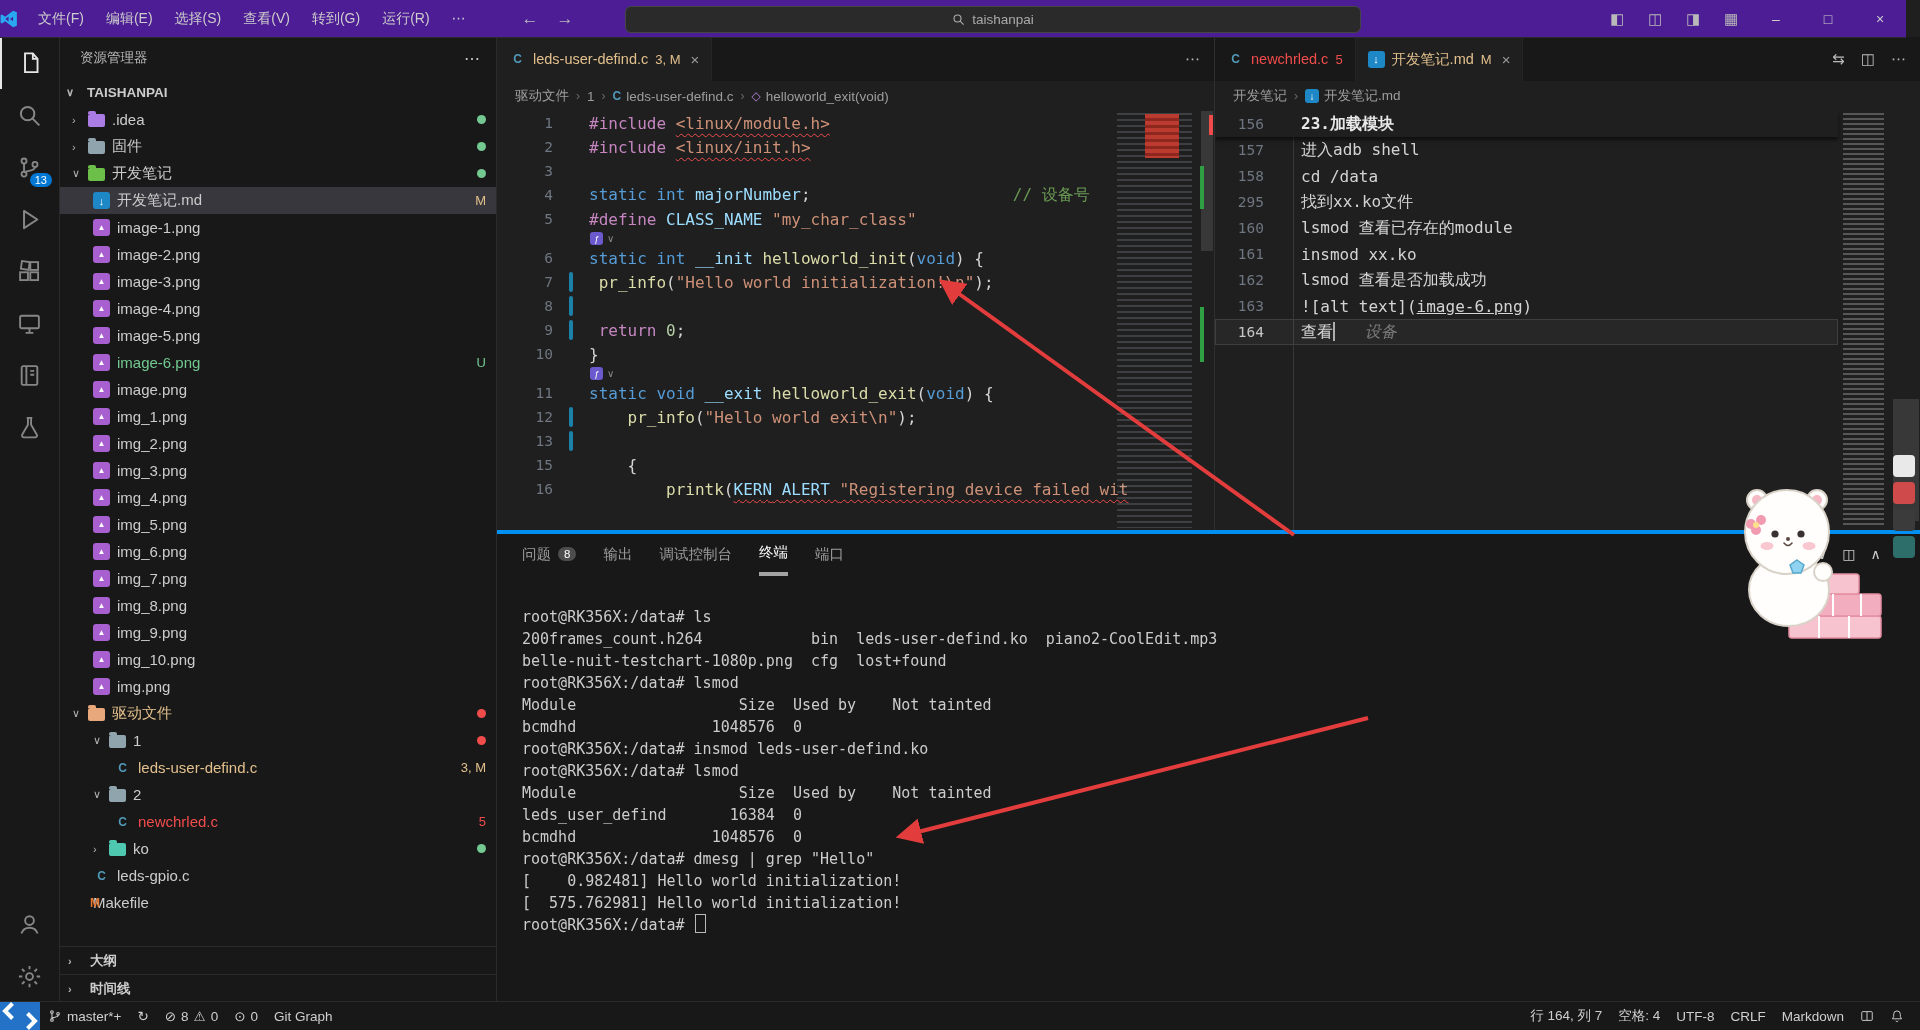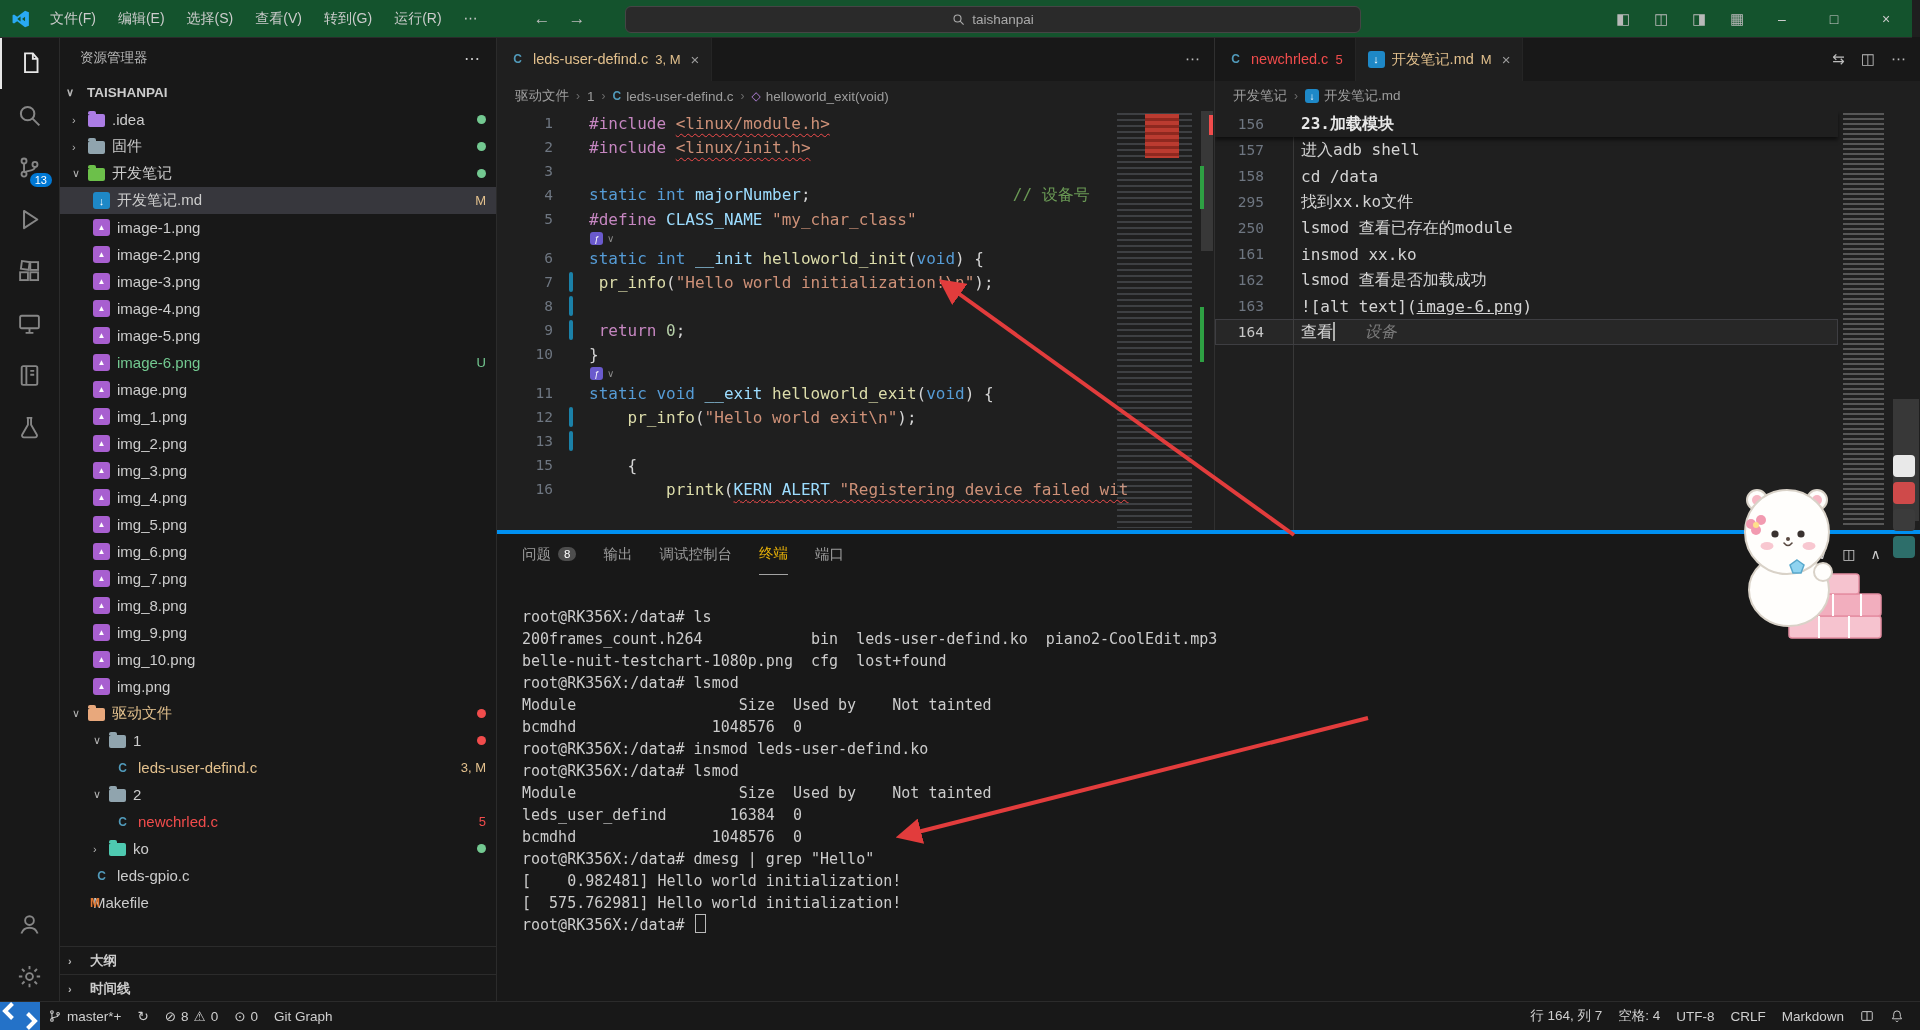--- a/index.html
+++ b/index.html
@@ -1,22 +1,22 @@
 <!DOCTYPE html>
 <html><head>
 <meta charset="utf-8">
 <style>
   html,body{margin:0;padding:0;background:#000;}
   .app{position:relative;width:1920px;height:1030px;background:#1f1f1f;overflow:hidden;
        font-family:"Liberation Sans",sans-serif;color:#cccccc;font-size:14px;user-select:none;}
   .mono{font-family:"DejaVu Sans Mono","Liberation Mono",monospace;}
 
   
-  .titlebar{position:absolute;top:0;left:0;right:8px;height:37px;background:#14532d;border-bottom:1px solid #2b2b2b;
-            display:flex;align-items:center;padding-left:12px;z-index:20;}
+  .titlebar{position:absolute;top:0;left:0;right:14px;height:37px;background:#4c1d95;border-bottom:1px solid #2b2b2b;
+            display:flex;align-items:center;padding-left:0;z-index:20;}
   .logo{width:20px;height:20px;margin-right:8px;display:flex;align-items:center;}
   .menus{display:flex;gap:2px;}
   .menu-item{padding:4px 10px;border-radius:5px;color:#cccccc;font-size:14px;white-space:nowrap;}
   .navbtns{display:flex;gap:18px;margin-left:46px;color:#bbbbbb;font-size:17px;}
   .searchbox{position:absolute;left:625px;top:6px;width:734px;height:25px;background:#2a2a2a;border:1px solid #454545;
              border-radius:6px;display:flex;align-items:center;justify-content:center;gap:7px;color:#aaaaaa;font-size:13.5px;}
   .searchbox svg{width:13px;height:13px;}
   .tb-right{position:absolute;right:0;top:0;height:37px;display:flex;align-items:center;}
   .layout-ico{width:38px;height:37px;display:flex;align-items:center;justify-content:center;color:#b9b9b9;font-size:15px;}
   .win-ico{width:52px;height:37px;display:flex;align-items:center;justify-content:center;color:#cccccc;font-size:14px;}
@@ -117,21 +117,21 @@
   .sb-l{right:0;width:14px;}
   .sb-r{right:0;width:28px;}
   .slider{position:absolute;left:1px;right:1px;background:rgba(121,121,121,.28);}
   .mk{position:absolute;width:4px;}
 
   
   .sash{height:4px;background:#0090f1;flex-shrink:0;}
   .panel{flex:1;background:#181818;display:flex;flex-direction:column;min-height:0;gap:20px;}
   .panel-header{height:40px;display:flex;align-items:center;padding-left:25px;gap:27px;flex-shrink:0;}
   .ptab{display:flex;align-items:center;gap:7px;height:100%;color:#9d9d9d;font-size:14.5px;}
-  .ptab.active{color:#eab308;border-bottom:1px solid #a3a3a3;}
+  .ptab.active{color:#ffffff;border-bottom:4px solid #a3a3a3;}
   .pbadge{background:#4d4d4d;color:#ffffff;border-radius:9px;font-size:11.5px;padding:1px 6px;}
   .panel-actions{margin-left:auto;display:flex;align-items:center;gap:15px;padding-right:16px;color:#cccccc;font-size:14px;}
   .terminal{flex:1;padding:12px 0 0 25px;font-size:15px;line-height:22px;color:#cccccc;white-space:pre;overflow:hidden;}
   .term-line{height:22px;}
   .term-cursor{display:inline-block;width:9px;height:17px;border:1px solid #b9b9b9;vertical-align:-3px;margin-left:1px;}
 
   
   .statusbar{position:absolute;left:0;right:0;bottom:0;height:28px;background:#181818;border-top:1px solid #2b2b2b;
              display:flex;align-items:center;font-size:13.5px;color:#cfcfcf;z-index:20;}
   .sb-remote{width:40px;height:100%;display:flex;align-items:center;justify-content:center;color:#fff;flex-shrink:0;}
@@ -512,21 +512,21 @@
                 <span class="bc-md">↓</span>
                 <span>开发笔记.md</span>
               </span>
             </div>
           <div class="code-area code-right">
             <div class="code-lines" style="right:82px">
                 <div class="code-line sticky"><span class="ln">156</span><span class="lc"><span class="tk-mdb">23.加载模块</span></span></div>
                 <div class="code-line"><span class="ln">157</span><span class="lc"><span class="tk-d">进入adb shell</span></span></div>
                 <div class="code-line"><span class="ln">158</span><span class="lc"><span class="tk-d">cd /data</span></span></div>
                 <div class="code-line"><span class="ln">295</span><span class="lc"><span class="tk-d">找到xx.ko文件</span></span></div>
-                <div class="code-line"><span class="ln">250</span><span class="lc"><span class="tk-d">lsmod 查看已存在的module</span></span></div>
+                <div class="code-line"><span class="ln">160</span><span class="lc"><span class="tk-d">lsmod 查看已存在的module</span></span></div>
                 <div class="code-line"><span class="ln">161</span><span class="lc"><span class="tk-d">insmod xx.ko</span></span></div>
                 <div class="code-line"><span class="ln">162</span><span class="lc"><span class="tk-d">lsmod 查看是否加载成功</span></span></div>
                 <div class="code-line"><span class="ln">163</span><span class="lc"><span class="tk-d">![alt text](</span><span class="tk-ln">image-6.png</span><span class="tk-d">)</span></span></div>
                 <div class="code-line cur"><span class="ln">164</span><span class="lc"><span class="tk-d">查看</span><span class="cursor"></span><span class="tk-g"> 设备</span></span></div>
               </div>
             <div class="minimap mm-right">
               <div class="mm-lines"></div>
             </div>
             <div class="scrollbar sb-r">
               <div class="slider" style="top:288px;height:122px"></div>

